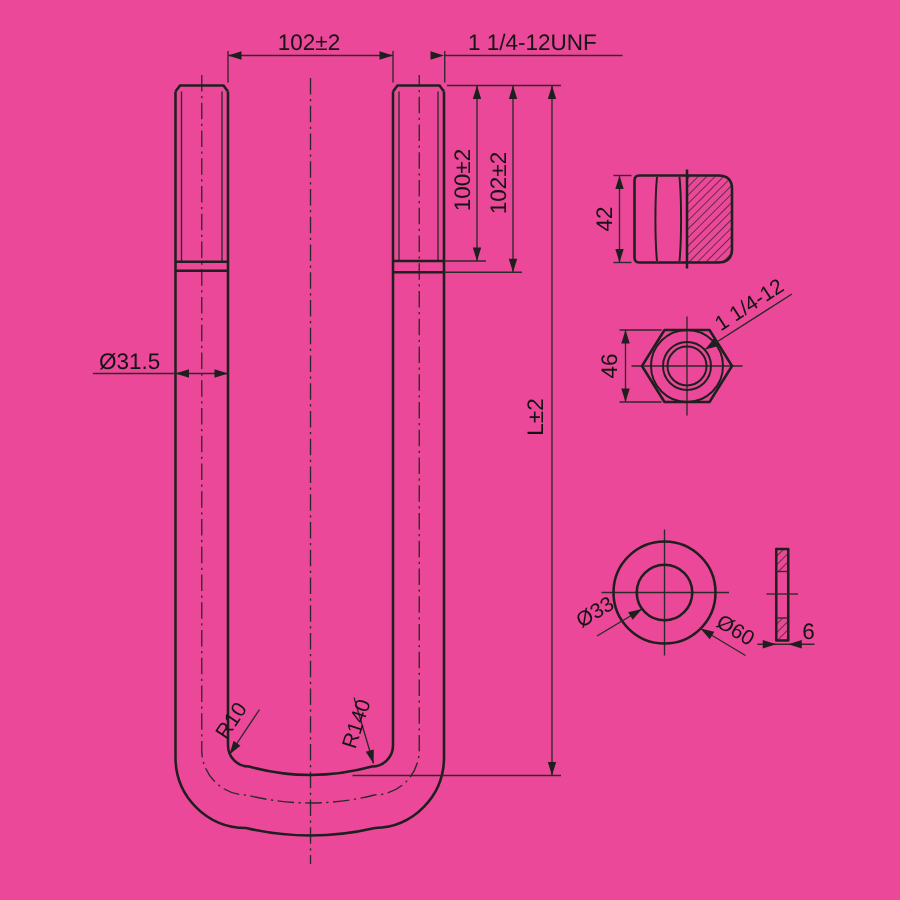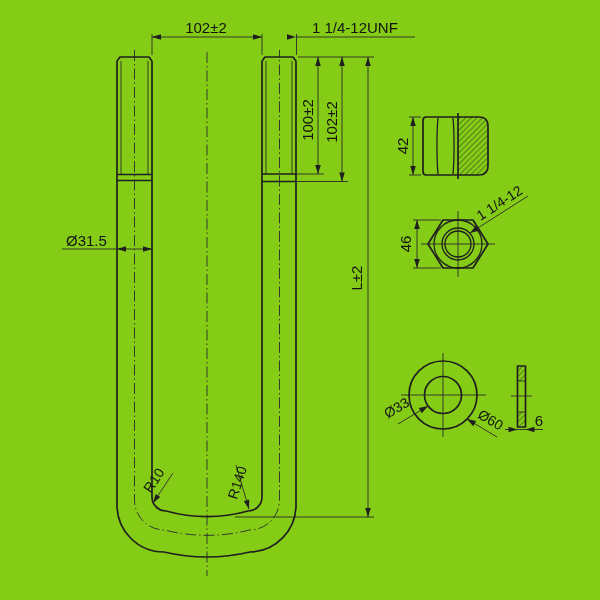--- a/index.html
+++ b/index.html
@@ -1,16 +1,16 @@
 <!DOCTYPE html>
 <html><head>
 <meta charset="utf-8">
 <style>
   html,body{margin:0;padding:0;background:#fff;}
-  #canvas{width:600px;height:600px;background:#84cc16;position:relative;font-family:"Liberation Sans",sans-serif;}
+  #canvas{width:600px;height:600px;background:#ec4899;position:relative;font-family:"Liberation Sans",sans-serif;}
   svg{display:block;}
   .obj{fill:none;stroke:#1f1f1f;stroke-width:1.7;stroke-linejoin:round;stroke-linecap:butt;}
   .med{fill:none;stroke:#1f1f1f;stroke-width:1.3;}
   .thin{fill:none;stroke:#2a2a2a;stroke-width:0.9;}
   .cl{fill:none;stroke:#2a2a2a;stroke-width:0.9;stroke-dasharray:11 3 1.5 3;}
   .arw{fill:#1f1f1f;stroke:none;}
   text{fill:#141414;font-family:"Liberation Sans",sans-serif;font-size:15px;}
   text.sm{font-size:14px;}
 </style>
 </head>

